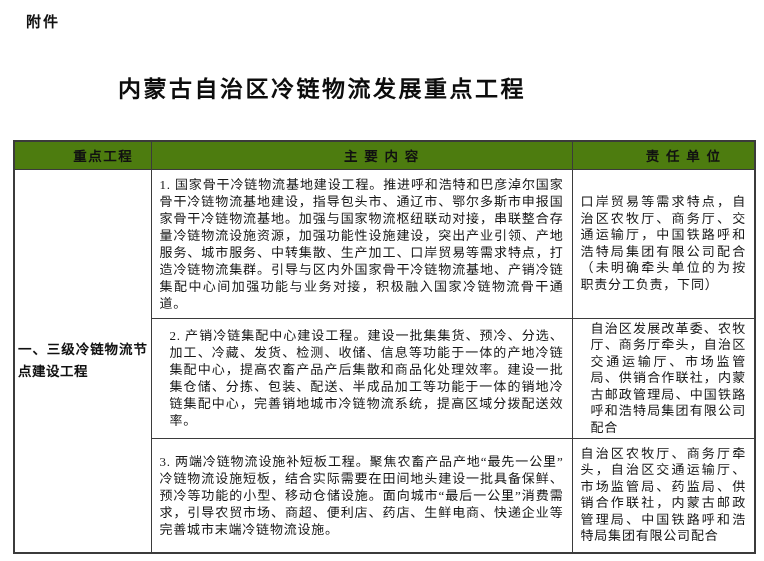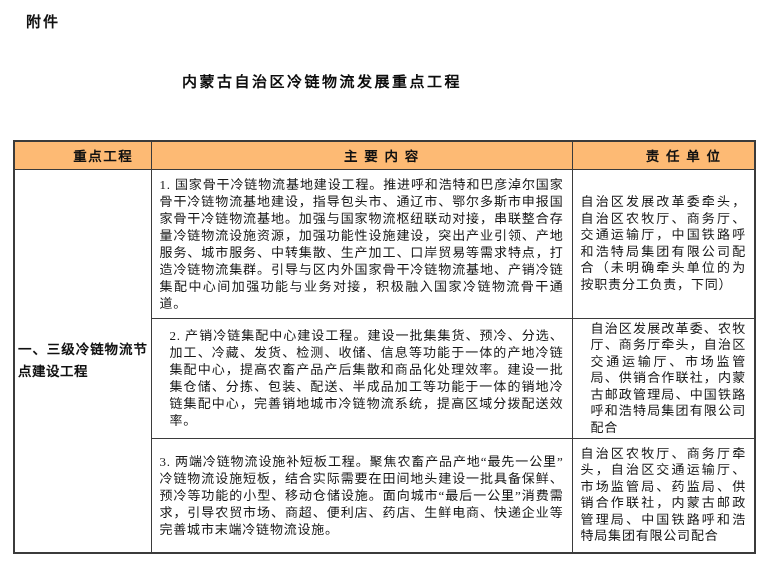--- a/index.html
+++ b/index.html
@@ -26,21 +26,21 @@
     color: #111;
   }
   .doc-title {
     position: absolute;
     left: 0;
     top: 70px;
     width: 644px;
     text-align: center;
     font-family: "Liberation Serif", "DejaVu Serif", serif;
     font-weight: bold;
-    font-size: 15px;
+    font-size: 23px;
     letter-spacing: 2.5px;
     color: #0d0d0d;
   }
   table.projects {
     position: absolute;
     left: 13px;
     top: 140px;
     width: 741px;
     border-collapse: collapse;
     table-layout: fixed;
@@ -53,21 +53,21 @@
     box-sizing: border-box;
   }
   th.hdr {
     height: 28px;
     font-family: "Liberation Sans", "DejaVu Sans", sans-serif;
     font-weight: bold;
     font-size: 13.5px;
     letter-spacing: 1.5px;
     text-align: center;
     color: #111;
-    background: #fdba74;
+    background: #4d7c0f;
     padding-left: 42px;
   }
   td.group-label {
     font-family: "Liberation Sans", "DejaVu Sans", sans-serif;
     font-weight: bold;
     font-size: 13.5px;
     line-height: 22px;
     letter-spacing: 0.5px;
     padding: 4px 3px;
     text-align: justify;
@@ -113,21 +113,21 @@
     <tr>
       <th class="hdr">重点工程</th>
       <th class="hdr">主  要  内  容</th>
       <th class="hdr">责 任 单 位</th>
     </tr>
   </thead>
   <tbody>
     <tr class="r1">
       <td class="group-label" rowspan="3">一、三级冷链物流节点建设工程</td>
       <td class="content">1. 国家骨干冷链物流基地建设工程。推进呼和浩特和巴彦淖尔国家骨干冷链物流基地建设，指导包头市、通辽市、鄂尔多斯市申报国家骨干冷链物流基地。加强与国家物流枢纽联动对接，串联整合存量冷链物流设施资源，加强功能性设施建设，突出产业引领、产地服务、城市服务、中转集散、生产加工、口岸贸易等需求特点，打造冷链物流集群。引导与区内外国家骨干冷链物流基地、产销冷链集配中心间加强功能与业务对接，积极融入国家冷链物流骨干通道。</td>
-      <td class="resp">自治区发展改革委牵头，自治区农牧厅、商务厅、交通运输厅，中国铁路呼和浩特局集团有限公司配合（未明确牵头单位的为按职责分工负责，下同）</td>
+      <td class="resp">口岸贸易等需求特点，自治区农牧厅、商务厅、交通运输厅，中国铁路呼和浩特局集团有限公司配合（未明确牵头单位的为按职责分工负责，下同）</td>
     </tr>
     <tr class="r2">
       <td class="content">2. 产销冷链集配中心建设工程。建设一批集集货、预冷、分选、加工、冷藏、发货、检测、收储、信息等功能于一体的产地冷链集配中心，提高农畜产品产后集散和商品化处理效率。建设一批集仓储、分拣、包装、配送、半成品加工等功能于一体的销地冷链集配中心，完善销地城市冷链物流系统，提高区域分拨配送效率。</td>
       <td class="resp">自治区发展改革委、农牧厅、商务厅牵头，自治区交通运输厅、市场监管局、供销合作联社，内蒙古邮政管理局、中国铁路呼和浩特局集团有限公司配合</td>
     </tr>
     <tr class="r3">
       <td class="content">3. 两端冷链物流设施补短板工程。聚焦农畜产品产地“最先一公里”冷链物流设施短板，结合实际需要在田间地头建设一批具备保鲜、预冷等功能的小型、移动仓储设施。面向城市“最后一公里”消费需求，引导农贸市场、商超、便利店、药店、生鲜电商、快递企业等完善城市末端冷链物流设施。</td>
       <td class="resp">自治区农牧厅、商务厅牵头，自治区交通运输厅、市场监管局、药监局、供销合作联社，内蒙古邮政管理局、中国铁路呼和浩特局集团有限公司配合</td>
     </tr>
   </tbody>

